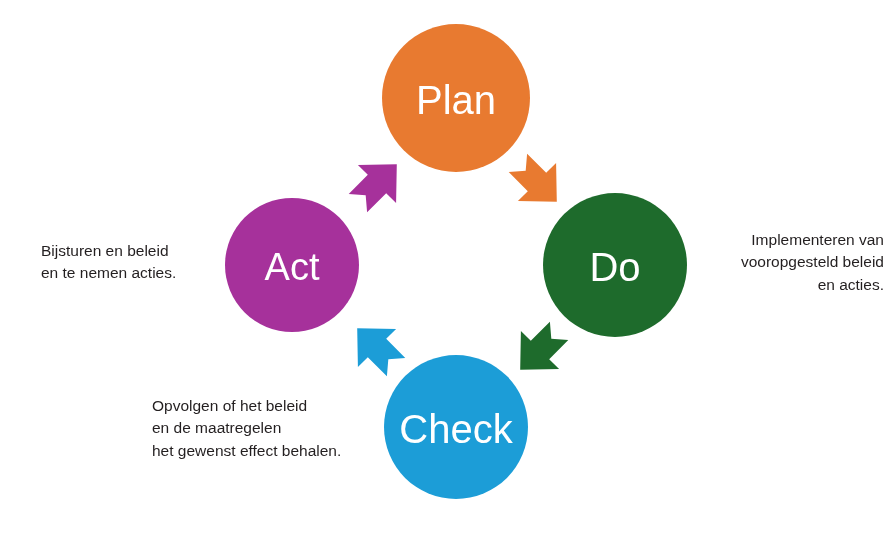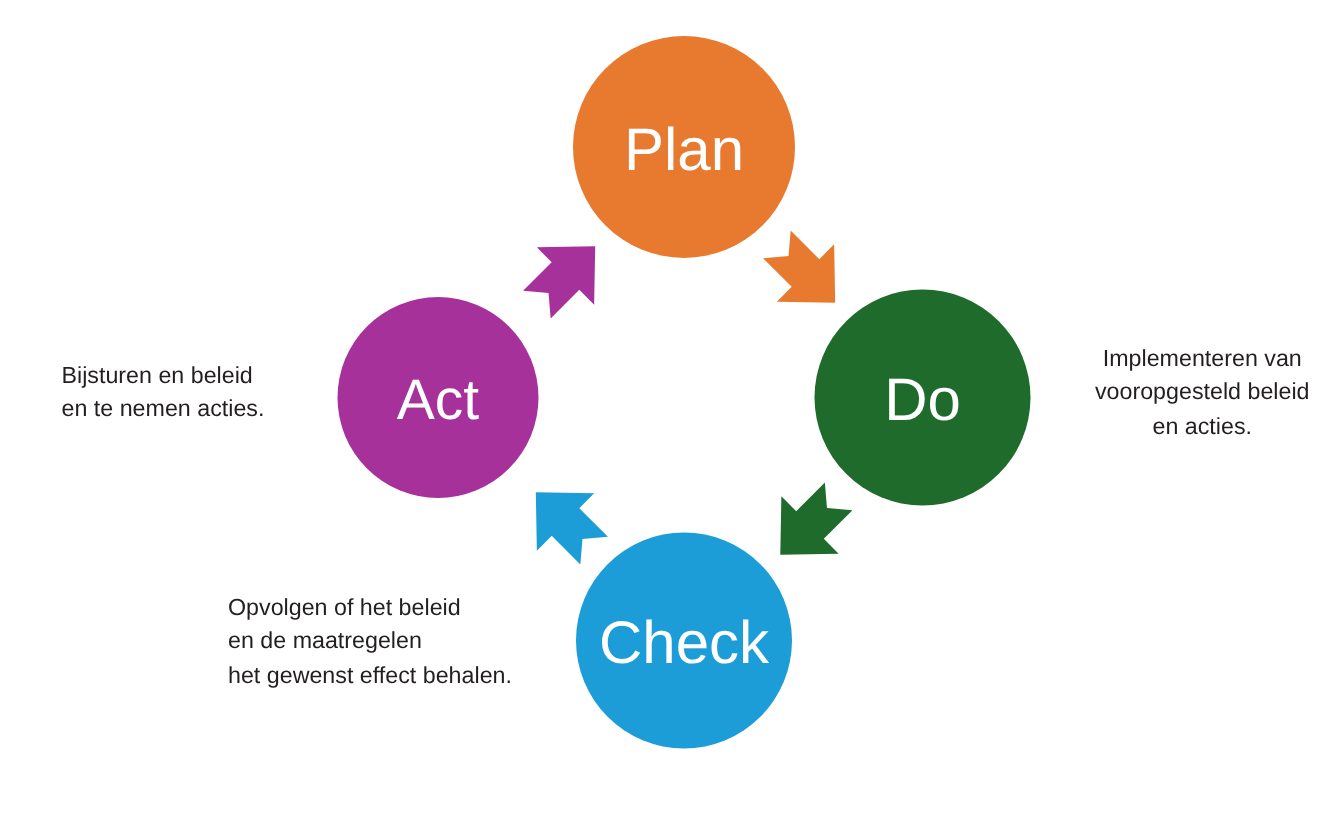--- a/index.html
+++ b/index.html
@@ -49,21 +49,21 @@
   .caption-plan {
     left: 557px;
     top: 52px;
     width: 300px;
     text-align: left;
   }
   .caption-do {
     left: 719px;
     top: 229px;
     width: 165px;
-    text-align: center;
+    text-align: right;
   }
   .caption-check {
     left: 152px;
     top: 395px;
     width: 250px;
     text-align: left;
   }
   .caption-act {
     left: 41px;
     top: 240px;

